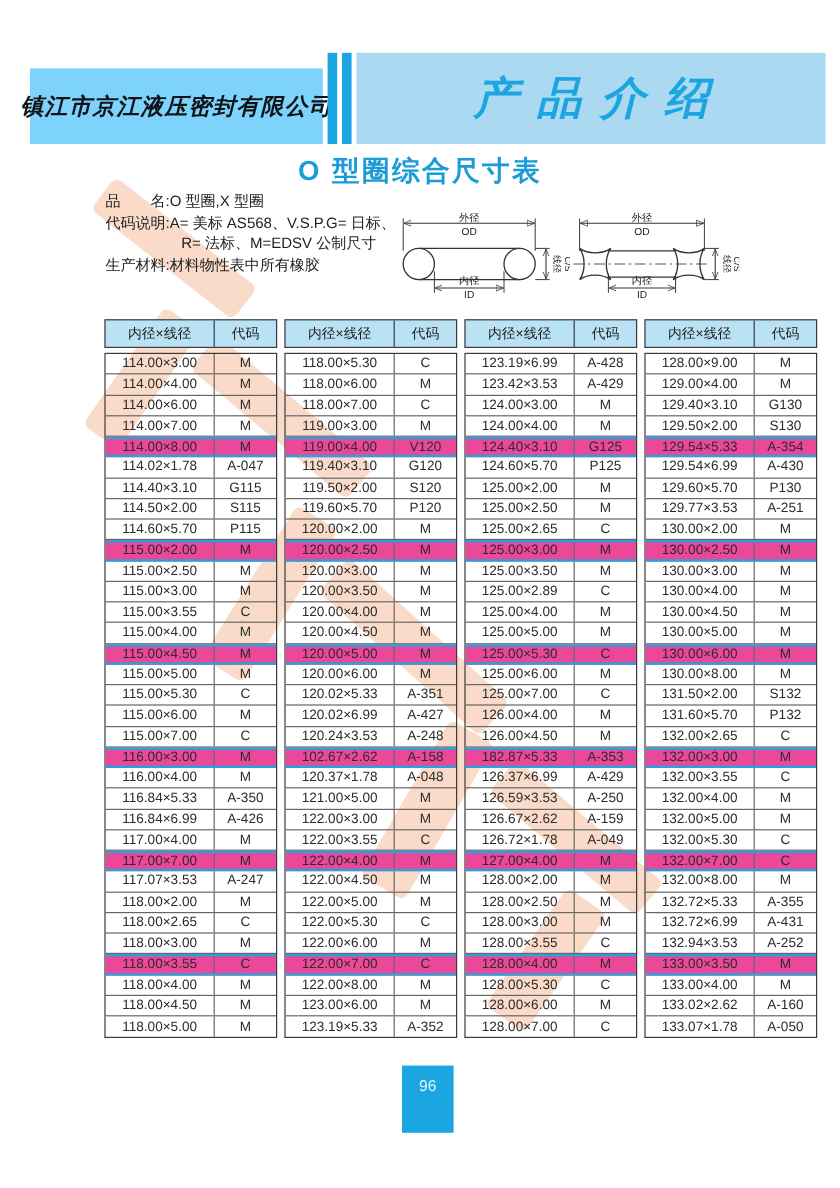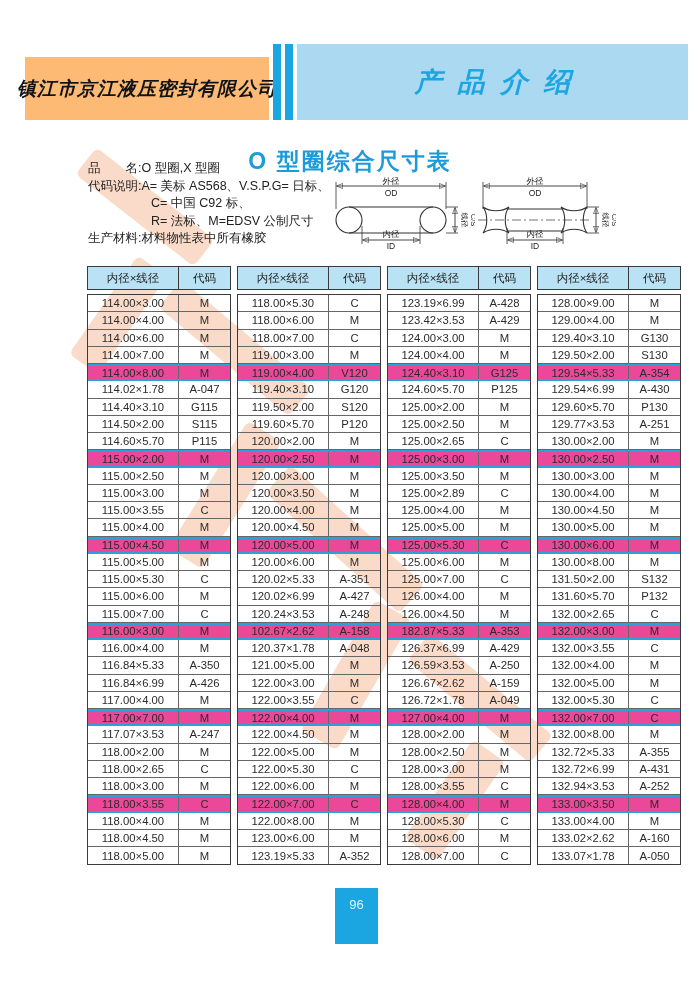--- a/index.html
+++ b/index.html
@@ -8,41 +8,41 @@
     font-family:"Liberation Sans",sans-serif;overflow:hidden;
   }
   .layer{position:absolute;inset:0;}
   .wm-layer{z-index:0;pointer-events:none;}
   .wm{position:absolute;background:#f3a97e;opacity:.42;border-radius:6px;}
   .content{z-index:1;}
 
   
   .hdr-dark{
     position:absolute;left:25px;top:57px;width:244px;height:63px;
-    background:#fdba74;display:flex;align-items:center;justify-content:center;
+    background:#7dd3fc;display:flex;align-items:center;justify-content:center;
   }
   .company{
     font-family:"DejaVu Serif",serif;font-weight:bold;font-style:italic;
     color:#101418;font-size:19px;letter-spacing:1px;white-space:nowrap;
   }
   .hdr-bar{position:absolute;top:44px;width:8px;height:76px;background:#1ba6e1;}
   .hdr-bar.b1{left:273px;}
   .hdr-bar.b2{left:285px;}
   .hdr-light{
     position:absolute;left:297px;top:44px;width:391px;height:76px;
     background:#abd9f1;display:flex;align-items:center;justify-content:center;
   }
   .section{
     font-family:"DejaVu Serif",serif;font-weight:bold;font-style:italic;
-    color:#1ba6e1;font-size:27px;letter-spacing:16px;text-indent:16px;white-space:nowrap;
+    color:#1ba6e1;font-size:37px;letter-spacing:16px;text-indent:16px;white-space:nowrap;
   }
 
   
   .page-title{
-    position:absolute;left:0;top:146px;width:700px;text-align:center;
+    position:absolute;left:0;top:127px;width:700px;text-align:center;
     color:#1b9cd8;font-size:23px;font-weight:bold;letter-spacing:2px;
   }
   .info{position:absolute;left:88px;top:160px;font-size:12.5px;color:#222;}
   .info-line{line-height:17.6px;white-space:nowrap;}
   .info-line.indent{padding-left:63px;}
 
   
   .diag{position:absolute;top:176px;}
   .diag-o{left:327px;}
   .diag-x{left:474px;}
@@ -101,21 +101,20 @@
   <div class="hdr-bar b2"></div>
   <div class="hdr-light">
     <span class="section">产品介绍</span>
   </div>
 
   <div class="page-title">O 型圈综合尺寸表</div>
 
   <div class="info">
       <div class="info-line">品　　名:O 型圈,X 型圈</div>
       <div class="info-line">代码说明:A= 美标 AS568、V.S.P.G= 日标、</div>
-      <div class="info-line indent">C= 中国 C92 标、</div>
       <div class="info-line indent">R= 法标、M=EDSV 公制尺寸</div>
       <div class="info-line">生产材料:材料物性表中所有橡胶</div>
     </div>
 
   <svg class="diag diag-o" width="148" height="74" viewBox="0 0 148 74">
     <defs>
       <pattern id="hatchpat" width="4.5" height="4.5" patternTransform="rotate(45)" patternUnits="userSpaceOnUse">
         <line x1="0" y1="0" x2="0" y2="4.5" stroke="#555" stroke-width="1.1"></line>
       </pattern>
       <marker id="arr" viewBox="0 0 10 10" refX="9" refY="5" markerWidth="7" markerHeight="7" orient="auto-start-reverse">

